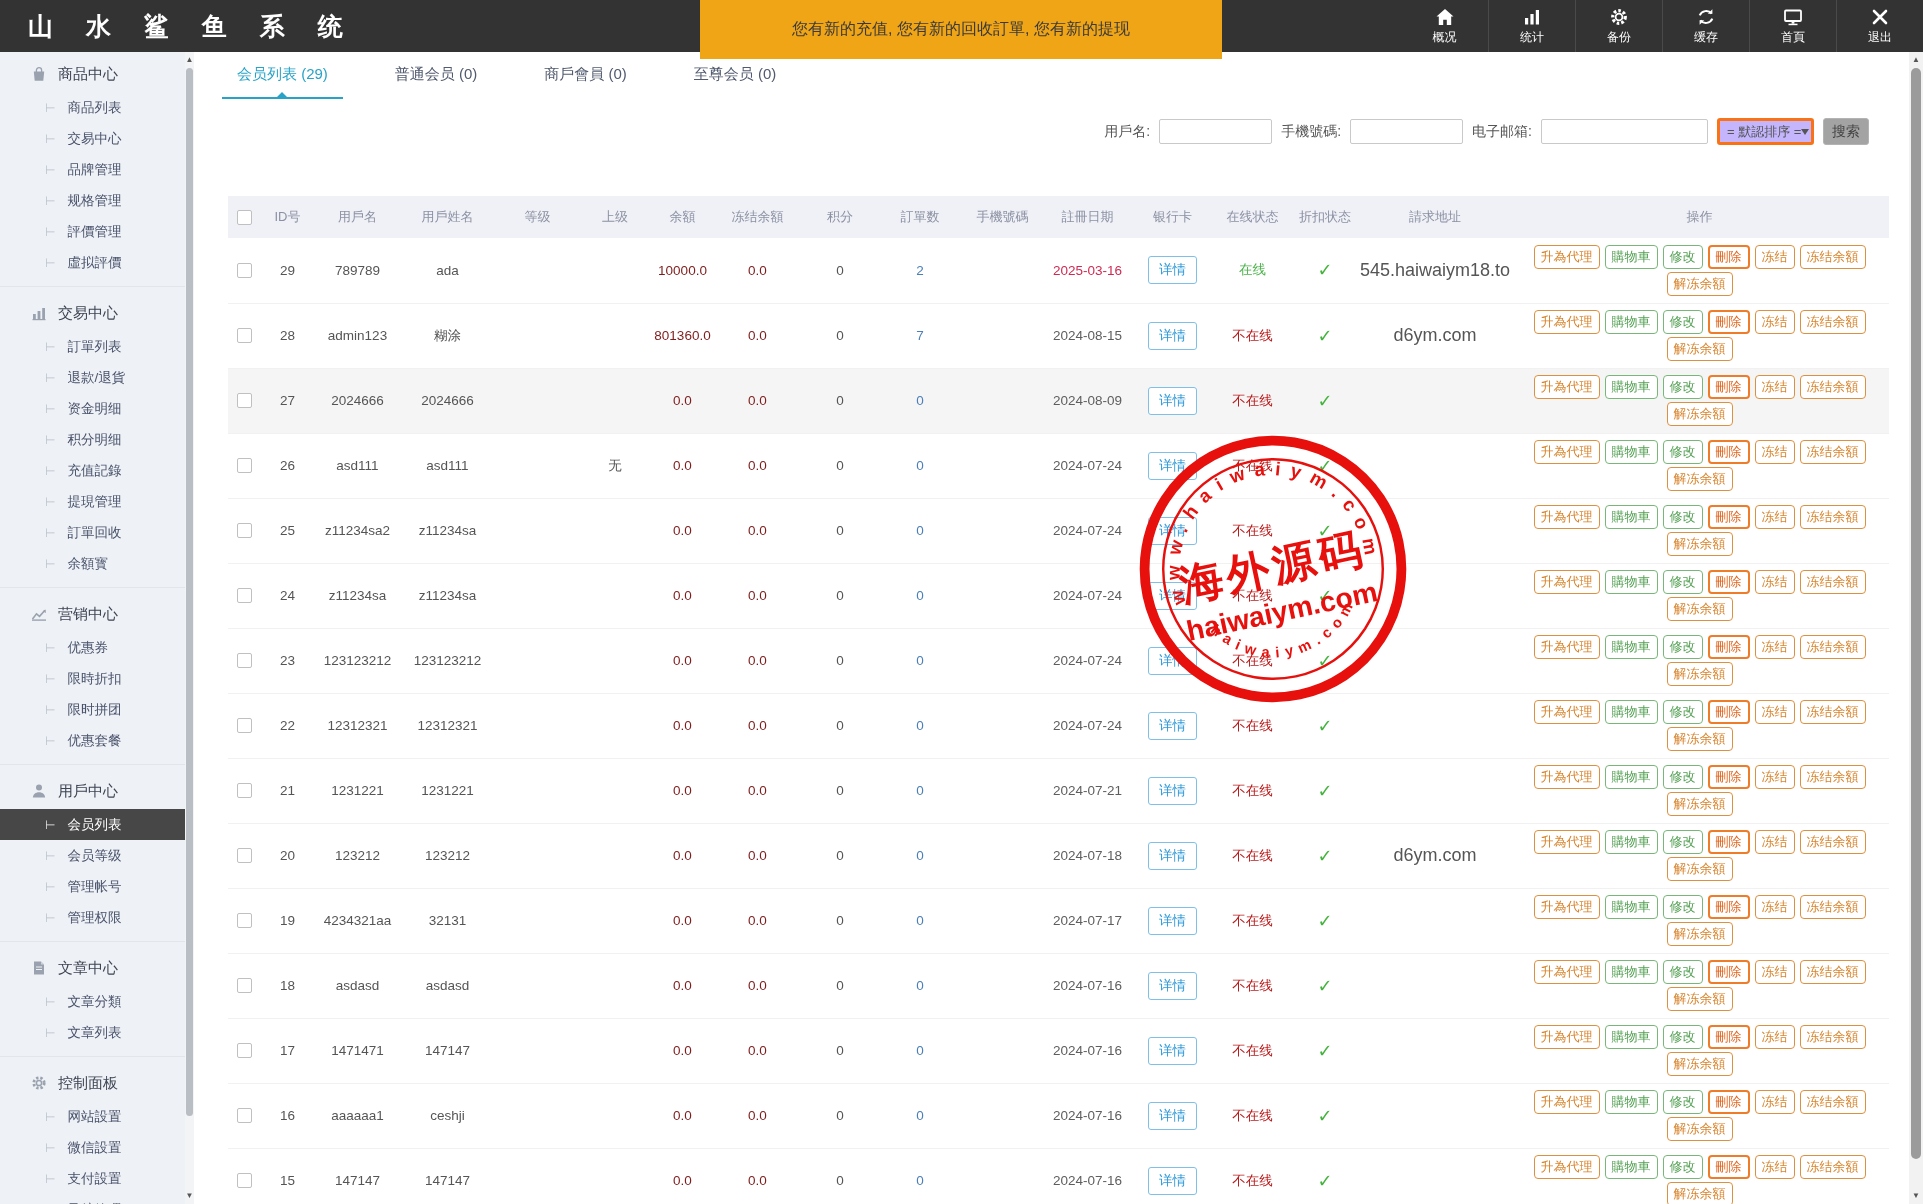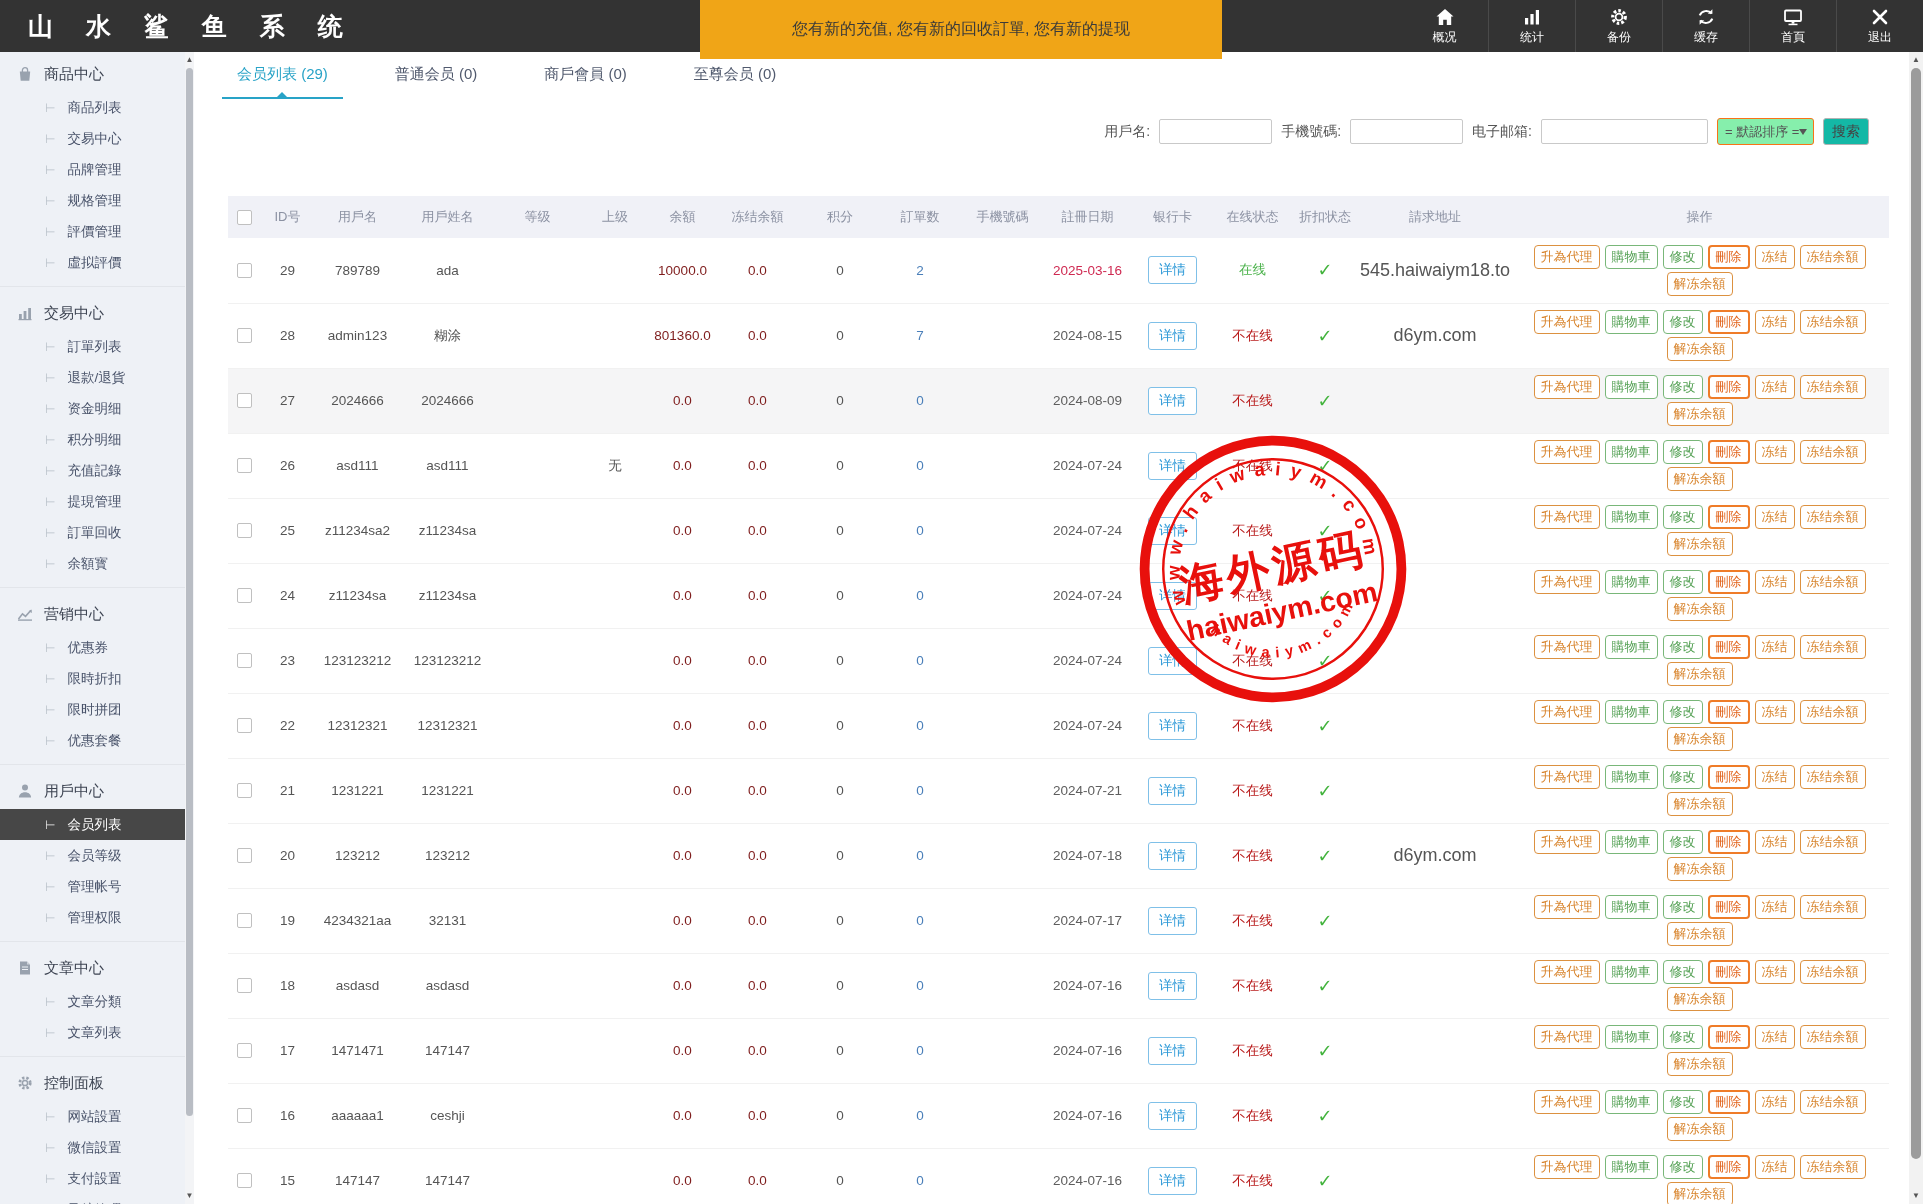--- a/index.html
+++ b/index.html
@@ -14,21 +14,21 @@
             color:#3a3a3a; display:flex; align-items:center; justify-content:center; font-size:16px; z-index:40; }
   #menu { position:absolute; right:0; top:0; height:52px; display:flex; }
   .menu-item { width:87px; display:flex; flex-direction:column; align-items:center; justify-content:center;
                gap:2px; color:#fff; font-size:12px; cursor:pointer; }
   .menu-item + .menu-item { border-left:1px solid #4a4a4a; }
   .menu-item svg { display:block; }
 
   
   #sidebar { position:absolute; left:0; top:52px; width:194px; bottom:0; background:#eef1f6; overflow:hidden; z-index:10; }
   #side-content { position:absolute; left:0; top:0; width:185px; padding-top:4px; }
-  .group-header { display:flex; align-items:center; height:36px; padding-left:16px; color:#3d4452;
+  .group-header { display:flex; align-items:center; height:36px; padding-left:30px; color:#3d4452;
                   font-size:15px; cursor:pointer; white-space:nowrap; }
   .group-header .gicon { width:17px; display:flex; justify-content:center; margin-right:11px; }
   .side-item { display:flex; align-items:center; height:31px; padding-left:45px; font-size:13.5px;
                color:#49536a; cursor:pointer; white-space:nowrap; }
   .side-item .tick { color:#b9c0c9; margin-right:12px; font-size:12px; }
   .side-item.active { background:#474747; color:#fff; }
   .side-item.active .tick { color:#e8e8e8; }
   .group-divider { border-top:1px solid #e2e5ea; margin:8px 0; }
   #side-scroll { position:absolute; right:0; top:0; width:9px; bottom:0; background:#f3f4f6; }
   #side-thumb { position:absolute; left:1px; top:16px; width:7px; height:1048px; background:#b9bdc4; border-radius:4px; }
@@ -43,26 +43,26 @@
   .tab.active::before { content:""; position:absolute; left:50%; margin-left:-5px; bottom:2px;
                         border-left:5px solid transparent; border-right:5px solid transparent;
                         border-bottom:5px solid #28a3c7; }
 
   #filters { position:absolute; right:40px; top:66px; display:flex; align-items:center; gap:9px;
              font-size:14px; color:#555; }
   .f-label { white-space:nowrap; }
   .f-input { height:25px; border:1px solid #c9c9c9; border-radius:2px; background:#fff; width:113px;
              font-size:13px; padding:0 5px; color:#333; }
   .f-input.email { width:167px; }
-  .f-select { height:27px; width:97px; border:1px solid #f97316; border-radius:3px; background:#86efac;
+  .f-select { height:27px; width:97px; border:3px solid #f97316; border-radius:3px; background:#c4b5fd;
               display:flex; align-items:center; justify-content:space-between; padding:0 7px;
               font-size:13px; color:#555; cursor:pointer; white-space:nowrap; }
   .f-chevron { width:0; height:0; border-left:4.5px solid transparent; border-right:4.5px solid transparent;
                border-top:6px solid #555; }
-  .search-btn { height:27px; width:46px; border:1px solid #b3b3b3; border-radius:3px; background:#14b8a6;
+  .search-btn { height:27px; width:46px; border:1px solid #b3b3b3; border-radius:3px; background:#a3a3a3;
                 font-size:14px; color:#444; cursor:pointer; font-family:inherit; }
 
   
   #table-wrap { position:absolute; left:34px; top:144px; width:1661px; }
   table { border-collapse:collapse; table-layout:fixed; width:100%; }
   thead th { height:42px; background:#f0f1f7; color:#8b91a2; font-weight:normal; font-size:13px; white-space:nowrap; }
   tbody td { height:65px; text-align:center; font-size:13.5px; color:#555;
              border-bottom:1px solid #f1f1f1; overflow:hidden; white-space:nowrap; }
   tbody tr.gray { background:#f5f5f6; }
   .cbx { display:inline-block; width:15px; height:15px; border:1px solid #c0c0c0; border-radius:2px;

